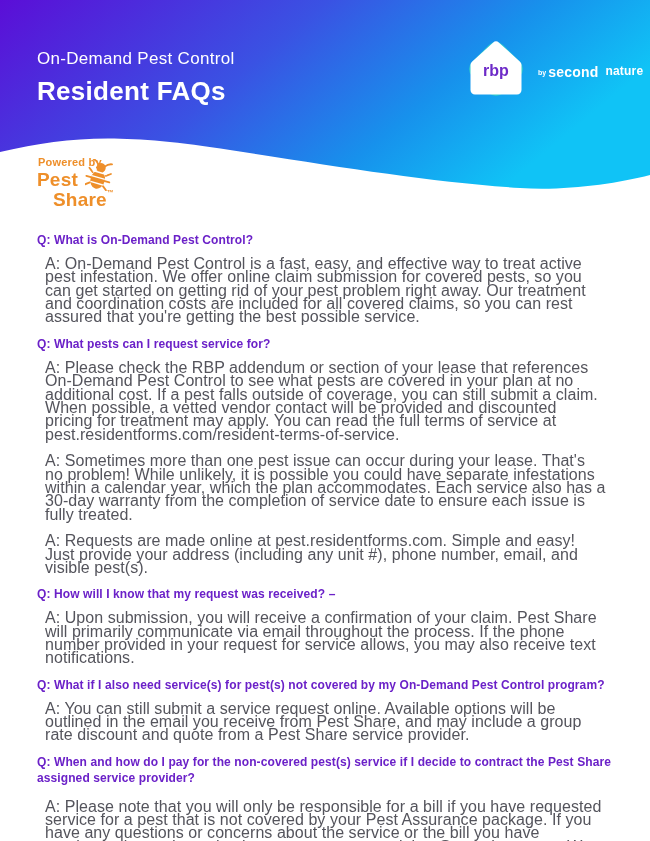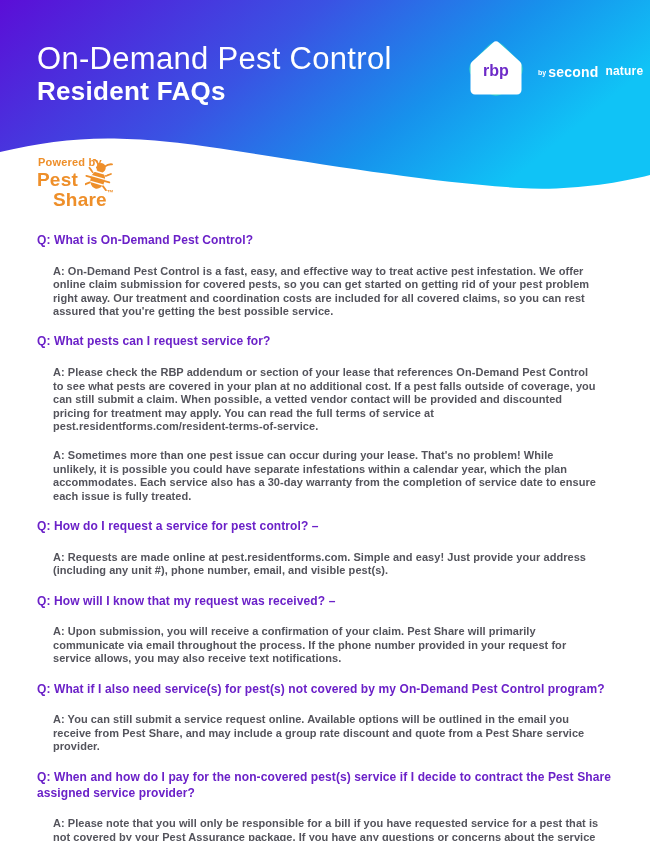--- a/index.html
+++ b/index.html
@@ -9,21 +9,21 @@
     background:#ffffff;
     overflow:hidden;
     font-family:"Liberation Sans", sans-serif;
     -webkit-font-smoothing:antialiased;
   }
 
   
   .header { position:relative; width:650px; height:200px; }
   .header-wave { position:absolute; top:0; left:0; }
   .header-titles { position:absolute; left:37px; top:42px; color:#ffffff; }
-  .title-line1 { font-size:31px; font-weight:400; letter-spacing:0.3px; line-height:33px; }
+  .title-line1 { font-size:17px; font-weight:400; letter-spacing:0.3px; line-height:33px; }
   .title-line2 { font-size:26px; font-weight:700; letter-spacing:0.3px; line-height:33px; }
 
   .rbp-block { position:absolute; left:463px; top:36px; display:flex; align-items:center; gap:9px; }
   .rbp-mark { display:block; }
   .sn-text { display:flex; align-items:flex-start; color:#ffffff; padding-top:6px; }
   .sn-by { font-size:7px; font-weight:600; margin-top:3px; margin-right:2px; }
   .sn-words { display:flex; flex-direction:row; line-height:12px; }
   .sn-w1 { font-size:14px; font-weight:700; letter-spacing:0.2px; }
   .sn-w2 { font-size:12px; font-weight:700; letter-spacing:0.2px; margin-left:7px; margin-top:-1px; }
 
@@ -42,24 +42,24 @@
   .question {
     color:#6B21C8;
     font-size:12px;
     font-weight:700;
     line-height:1.32;
     margin:0 0 5px 0;
     letter-spacing:0.1px;
   }
   .answer {
     color:#54545C;
-    font-size:11px;
-    font-weight:700;
+    font-size:16px;
+    font-weight:400;
     line-height:13.4px;
-    margin:16px;
+    margin:8px;
     letter-spacing:0.05px;
   }
 </style>
 </head>
 <body>
 
 <div class="page">
 
   <div class="header">
     <svg class="header-wave" width="650" height="200" viewBox="0 0 650 200" preserveAspectRatio="none">
@@ -132,21 +132,20 @@
     <div class="faq-item">
       <p class="question">Q: What pests can I request service for?</p>
       <p class="answer">A: Please check the RBP addendum or section of your lease that references On-Demand Pest Control to see what pests are covered in your plan at no additional cost. If a pest falls outside of coverage, you can still submit a claim. When possible, a vetted vendor contact will be provided and discounted pricing for treatment may apply. You can read the full terms of service at pest.residentforms.com/resident-terms-of-service.</p>
     </div>
 
     <div class="faq-item">
       <p class="answer">A: Sometimes more than one pest issue can occur during your lease. That's no problem! While unlikely, it is possible you could have separate infestations within a calendar year, which the plan accommodates. Each service also has a 30-day warranty from the completion of service date to ensure each issue is fully treated.</p>
     </div>
 
     <div class="faq-item">
-      <p class="question">Q: How do I request a service for pest control? –</p>
       <p class="answer">A: Requests are made online at pest.residentforms.com. Simple and easy! Just provide your address (including any unit #), phone number, email, and visible pest(s).</p>
     </div>
 
     <div class="faq-item">
       <p class="question">Q: How will I know that my request was received? –</p>
       <p class="answer">A: Upon submission, you will receive a confirmation of your claim. Pest Share will primarily communicate via email throughout the process. If the phone number provided in your request for service allows, you may also receive text notifications.</p>
     </div>
 
     <div class="faq-item">
       <p class="question">Q: What if I also need service(s) for pest(s) not covered by my On-Demand Pest Control program?</p>

